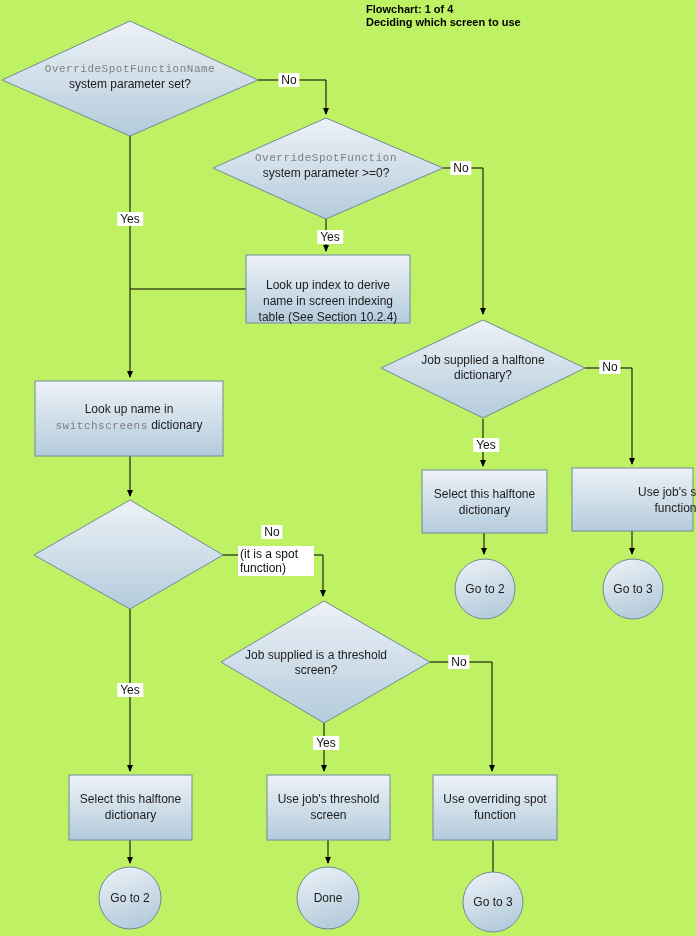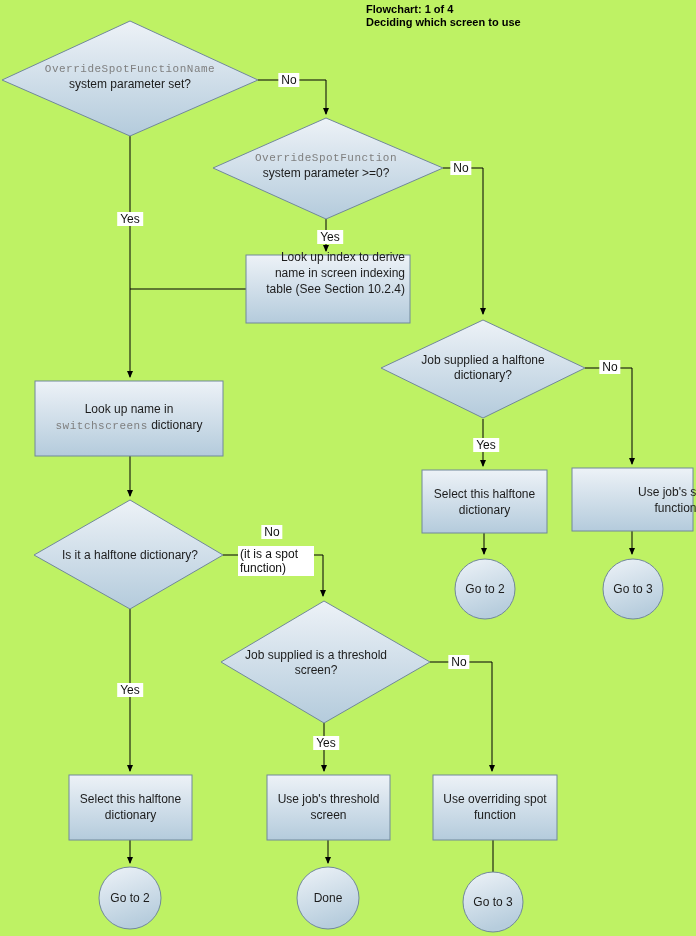--- a/index.html
+++ b/index.html
@@ -87,24 +87,23 @@
 
   <div class="lbl" style="left:10px; top:62px; width:240px;">
     <div class="mono">OverrideSpotFunctionName</div>
     <div>system parameter set?</div>
   </div>
   <div class="lbl" style="left:221px; top:151px; width:210px;">
     <div class="mono">OverrideSpotFunction</div>
     <div>system parameter &gt;=0?</div>
   </div>
   <div class="lbl" style="left:408px; top:353px; width:150px;">Job supplied a halftone dictionary?</div>
-  <div class="lbl" style="left:35px; top:548px; width:190px;">Is it a halftone dictionary?</div>
   <div class="lbl" style="left:236px; top:648px; width:160px;">Job supplied is a threshold screen?</div>
 
-  <div class="lbl box-lbl" style="left:251px; top:249px; width:154px;text-align:right;">Look up index to derive name in screen indexing table (See Section 10.2.4)</div>
+  <div class="lbl box-lbl" style="left:251px; top:277px; width:154px;">Look up index to derive name in screen indexing table (See Section 10.2.4)</div>
   <div class="lbl box-lbl" style="left:40px; top:401px; width:178px;">
     <div>Look up name in</div>
     <div><span class="mono">switchscreens</span> <span>dictionary</span></div>
   </div>
   <div class="lbl box-lbl" style="left:425px; top:486px; width:119px;">Select this halftone dictionary</div>
   <div class="lbl box-lbl" style="left:574px; top:484px; width:117px;padding-left:43px;">Use job's spot function</div>
   <div class="lbl box-lbl" style="left:71px; top:791px; width:119px;">Select this halftone dictionary</div>
   <div class="lbl box-lbl" style="left:435px; top:791px; width:120px;">Use overriding spot function</div>
   <div class="lbl box-lbl" style="left:269px; top:791px; width:119px;">Use job's threshold screen</div>
 

